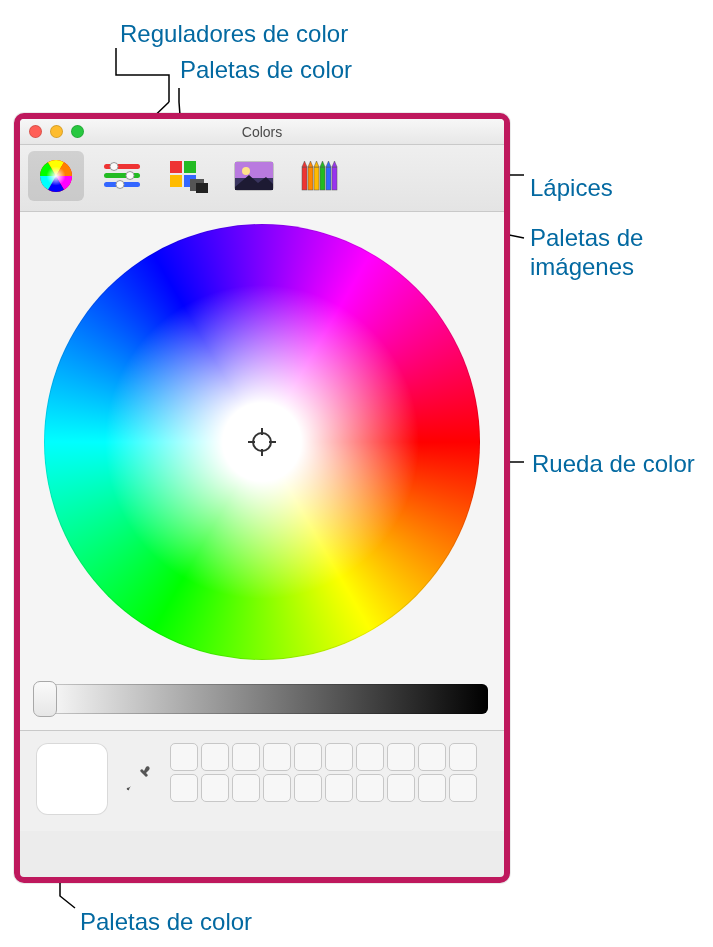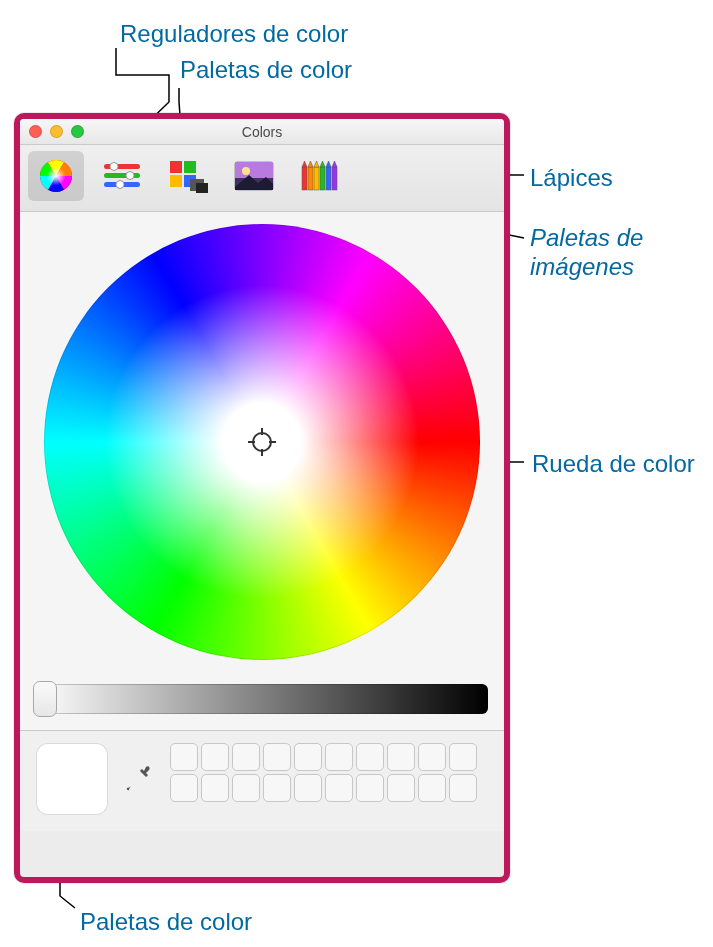--- a/index.html
+++ b/index.html
@@ -12,21 +12,21 @@
     overflow: hidden;
   }
 
   .callout-label {
     position: absolute;
     font-size: 24px;
     color: #0369a1;
     line-height: 1.2;
     white-space: nowrap;
   }
-  .callout-label.multi { white-space: normal; font-style: italic; }
+  .callout-label.multi { white-space: normal; }
 
   svg.leaders {
     position: absolute;
     top: 0; left: 0;
     width: 713px; height: 947px;
     pointer-events: none;
   }
 
   
   .window {
@@ -160,21 +160,21 @@
     background: #f7f7f7;
     border: 1px solid #c7c7c7;
     border-radius: 5px;
   }
 </style>
 </head>
 <body>
 
 <div class="callout-label" style="left:120px; top:20px;">Reguladores de color</div>
 <div class="callout-label" style="left:180px; top:56px;">Paletas de color</div>
-<div class="callout-label" style="left:530px; top:164px;">Lápices</div>
+<div class="callout-label" style="left:530px; top:174px;">Lápices</div>
 <div class="callout-label multi" style="left:530px; top:224px; width:170px;">Paletas de imágenes</div>
 <div class="callout-label" style="left:532px; top:450px;">Rueda de color</div>
 <div class="callout-label" style="left:80px;  top:908px;">Paletas de color</div>
 
 <svg class="leaders">
   <g stroke="#000" stroke-width="1.5" fill="none">
     <path d="M116 48 L116 75 L169 75 L169 102 M169 102 L114 155"></path>
     <path d="M179 88 L179 102 M179 102 L183 155"></path>
     <path d="M524 175 L329 175"></path>
     <path d="M524 238 L248 182"></path>

